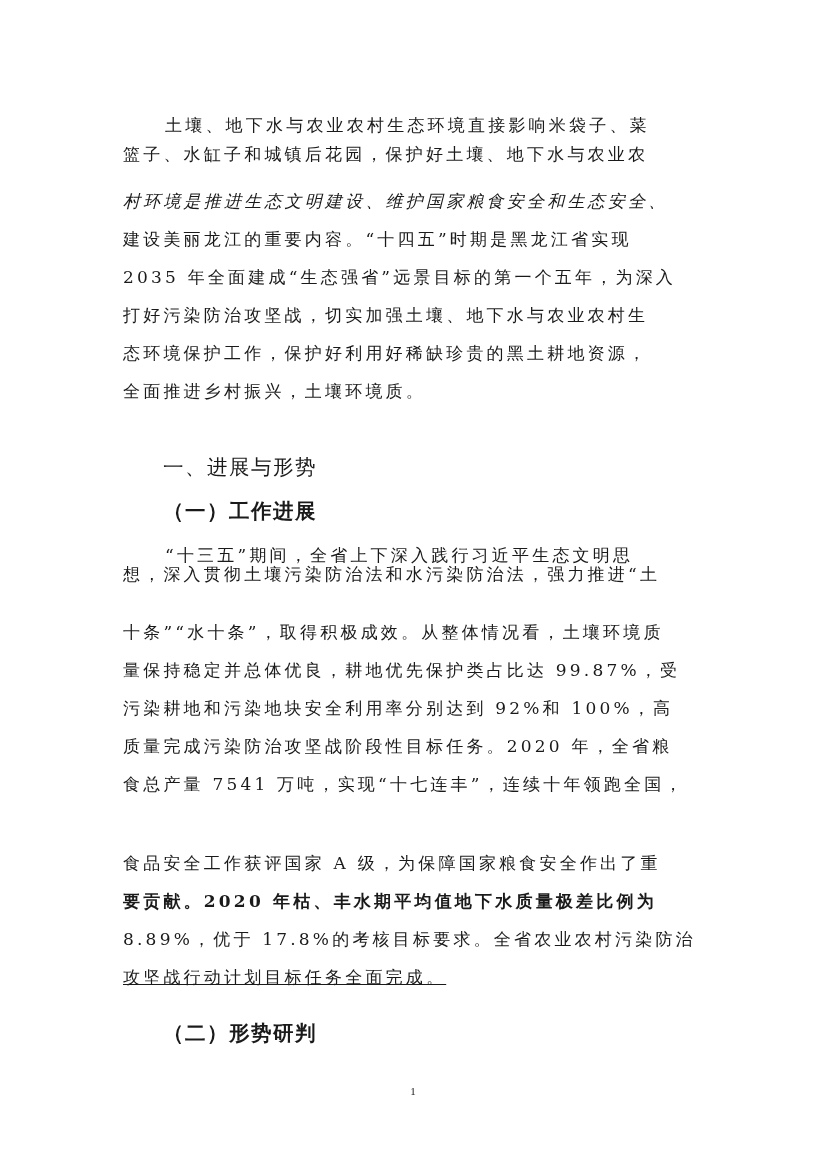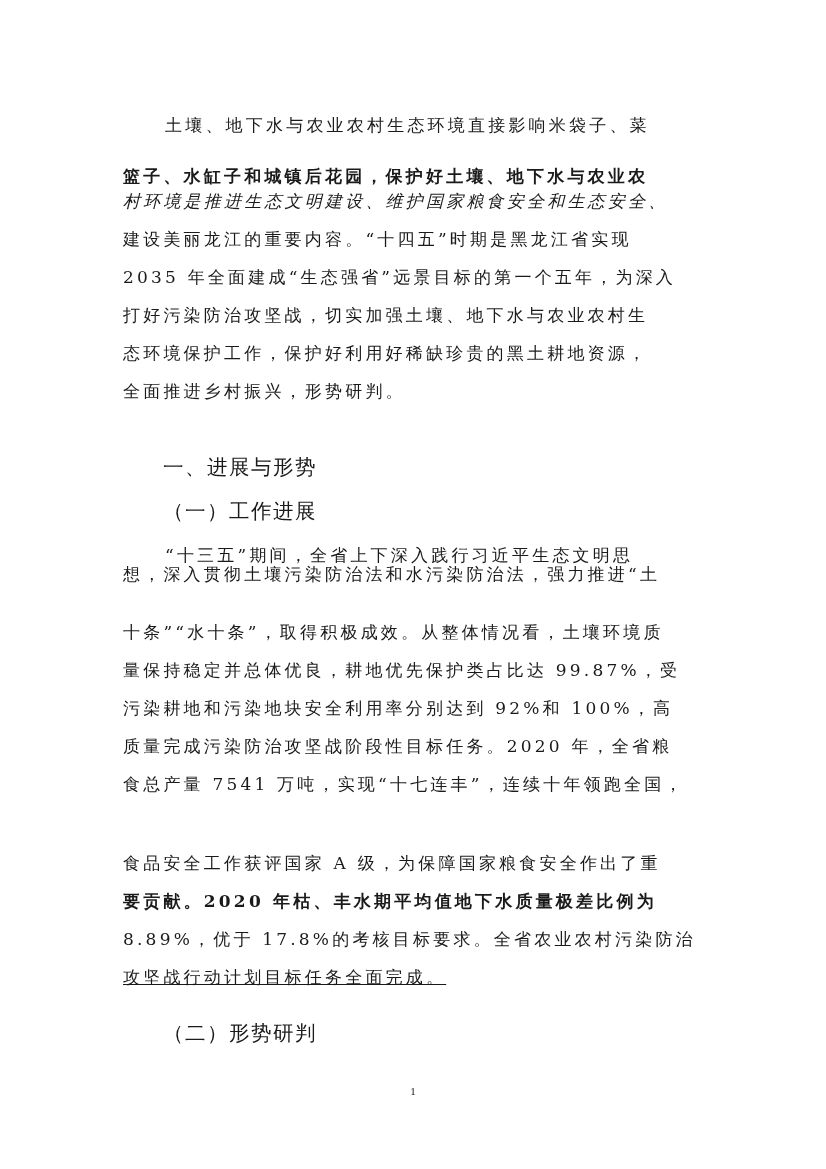--- a/index.html
+++ b/index.html
@@ -1,36 +1,36 @@
 <!DOCTYPE html>
 <html><head>
   <meta charset="utf-8">
   <style>
     html, body { margin: 0; padding: 0; background: #ffffff; }
     body { width: 826px; height: 1169px; position: relative; overflow: hidden;
            font-family: "DejaVu Serif", "Liberation Serif", serif; color: #1a1a1a; }
     .line { position: absolute; left: 123px; width: 590px; font-size: 17px; line-height: 36px;
             white-space: nowrap; letter-spacing: 3.2px; }
     .heading { font-family: "DejaVu Sans", "Liberation Sans", sans-serif; font-size: 20.5px; letter-spacing: 1.5px; }
-    .bold { font-weight: normal; }
+    .bold { font-weight: bold; }
     .pnum { position: absolute; top: 1085px; left: 0; width: 826px; text-align: center;
             font-size: 11px; font-family: "Liberation Serif", serif; }
   </style>
 </head>
 <body>
 
 <div>
   <div class="line" style="top:107px; left:165px;">土壤、地下水与农业农村生态环境直接影响米袋子、菜</div>
-  <div class="line" style="top:158px;font-weight:bold;">篮子、水缸子和城镇后花园，保护好土壤、地下水与农业农</div>
+  <div class="line" style="top:136px;">篮子、水缸子和城镇后花园，保护好土壤、地下水与农业农</div>
   <div class="line" style="top:183px;font-style:italic;">村环境是推进生态文明建设、维护国家粮食安全和生态安全、</div>
   <div class="line" style="top:221px;">建设美丽龙江的重要内容。“十四五”时期是黑龙江省实现</div>
   <div class="line" style="top:259px;">2035 年全面建成“生态强省”远景目标的第一个五年，为深入</div>
   <div class="line" style="top:297px;">打好污染防治攻坚战，切实加强土壤、地下水与农业农村生</div>
   <div class="line" style="top:335px;">态环境保护工作，保护好利用好稀缺珍贵的黑土耕地资源，</div>
-  <div class="line" style="top:373px;">全面推进乡村振兴，形势研判。</div>
+  <div class="line" style="top:373px;">全面推进乡村振兴，土壤环境质。</div>
 
   <div class="line heading" style="top:449px; left:163px;">一、进展与形势</div>
   <div class="line heading bold" style="top:493px; left:163px;">（一）工作进展</div>
 
   <div class="line" style="top:537px; left:165px;">“十三五”期间，全省上下深入践行习近平生态文明思</div>
   <div class="line" style="top:556px;">想，深入贯彻土壤污染防治法和水污染防治法，强力推进“土</div>
   <div class="line" style="top:614px;">十条”“水十条”，取得积极成效。从整体情况看，土壤环境质</div>
   <div class="line" style="top:652px;">量保持稳定并总体优良，耕地优先保护类占比达 99.87%，受</div>
   <div class="line" style="top:690px;">污染耕地和污染地块安全利用率分别达到 92%和 100%，高</div>
   <div class="line" style="top:728px;">质量完成污染防治攻坚战阶段性目标任务。2020 年，全省粮</div>

